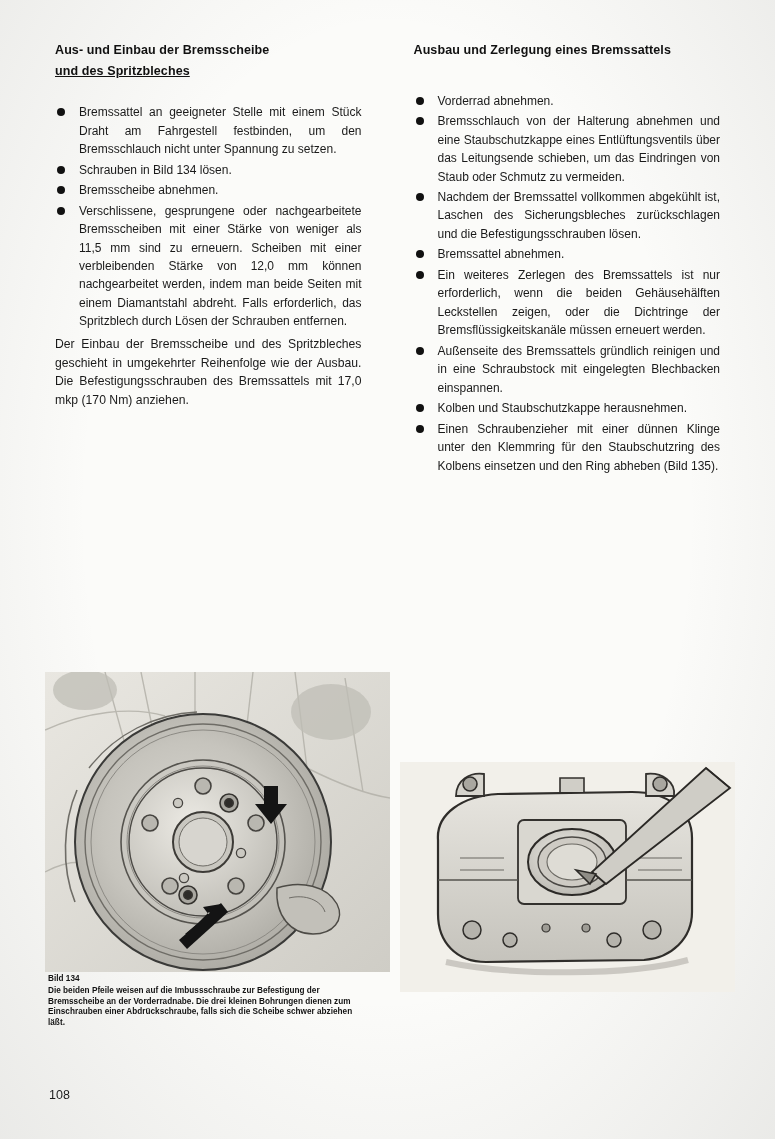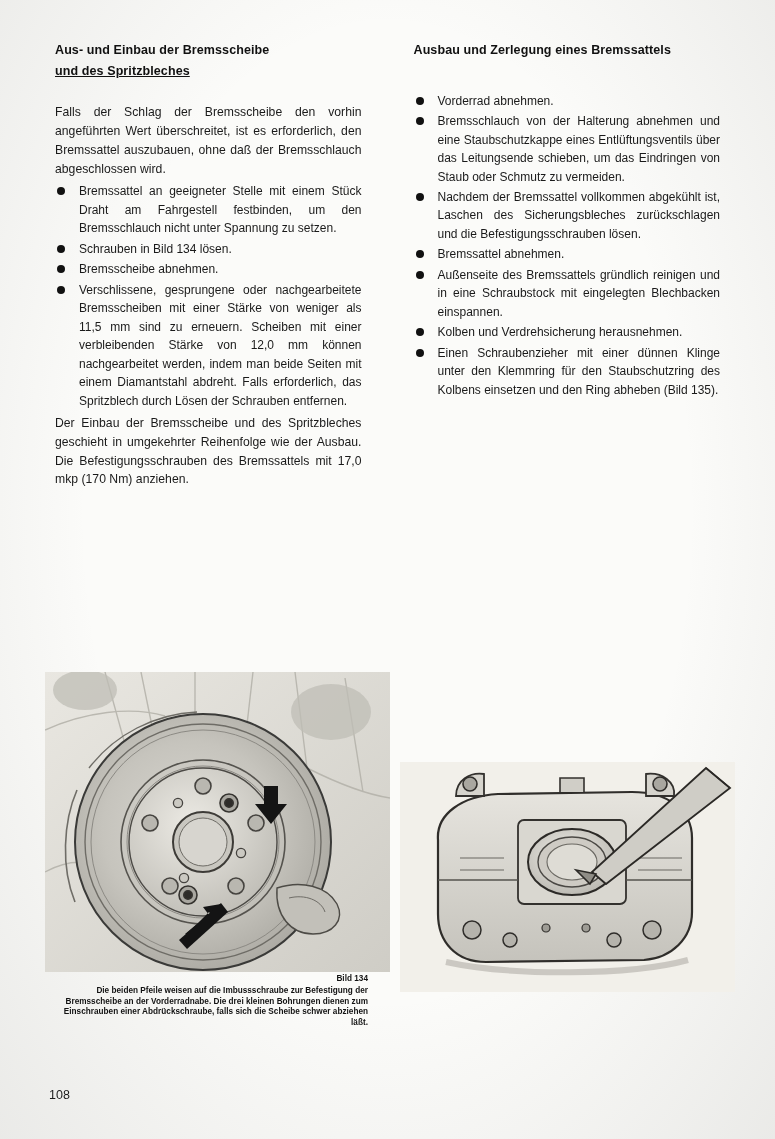--- a/index.html
+++ b/index.html
@@ -86,21 +86,20 @@
   
   .figures {
     position: absolute;
     left: 45px;
     top: 672px;
     width: 690px;
     height: 400px;
   }
   .fig {
     position: absolute;
-    text-align: right;
   }
   .fig-left { left: 0; top: 0; width: 345px; }
   .fig-right { left: 355px; top: 90px; width: 335px; }
   .fig-caption {
     font-size: 8.2px;
     line-height: 1.32;
     font-weight: bold;
     color: #121212;
     letter-spacing: 0.02px;
   }
@@ -122,42 +121,42 @@
 
 <div class="page">
 
   <div class="columns">
 
     <div class="col">
       <h2 class="heading">
         <span>Aus- und Einbau der Bremsscheibe</span>
         <span class="l2">und des Spritzbleches</span>
       </h2>
-      <p class="body">Falls der Schlag der Bremsscheibe den vorhin angeführten Wert überschreitet, ist es erforderlich, den Bremssattel auszubauen, ohne daß der Bremsschlauch abgeschlossen wird.</p>
       <ul class="bullets">
         <li>Bremssattel an geeigneter Stelle mit einem Stück Draht am Fahrgestell festbinden, um den Bremsschlauch nicht unter Spannung zu setzen.</li>
         <li>Schrauben in Bild 134 lösen.</li>
         <li>Bremsscheibe abnehmen.</li>
         <li>Verschlissene, gesprungene oder nachgearbeitete Bremsscheiben mit einer Stärke von weniger als 11,5 mm sind zu erneuern. Scheiben mit einer verbleibenden Stärke von 12,0 mm können nachgearbeitet werden, indem man beide Seiten mit einem Diamantstahl abdreht. Falls erforderlich, das Spritzblech durch Lösen der Schrauben entfernen.</li>
       </ul>
       <p class="body">Der Einbau der Bremsscheibe und des Spritzbleches geschieht in umgekehrter Reihenfolge wie der Ausbau. Die Befestigungsschrauben des Bremssattels mit 17,0 mkp (170 Nm) anziehen.</p>
     </div>
 
     <div class="col">
       <h2 class="heading">
         <span>Ausbau und Zerlegung eines Bremssattels</span>
       </h2>
       <div class="spacer-xs"></div>
       <ul class="bullets">
         <li>Vorderrad abnehmen.</li>
         <li>Bremsschlauch von der Halterung abnehmen und eine Staubschutzkappe eines Entlüftungsventils über das Leitungsende schieben, um das Eindringen von Staub oder Schmutz zu vermeiden.</li>
         <li>Nachdem der Bremssattel vollkommen abgekühlt ist, Laschen des Sicherungsbleches zurückschlagen und die Befestigungsschrauben lösen.</li>
         <li>Bremssattel abnehmen.</li>
+        <li>Ein weiteres Zerlegen des Bremssattels ist nur erforderlich, wenn die beiden Gehäusehälften Leckstellen zeigen, oder die Dichtringe der Bremsflüssigkeitskanäle müssen erneuert werden.</li>
         <li>Außenseite des Bremssattels gründlich reinigen und in eine Schraubstock mit eingelegten Blechbacken einspannen.</li>
-        <li>Kolben und Verdrehsicherung herausnehmen.</li>
+        <li>Kolben und Staubschutzkappe herausnehmen.</li>
         <li>Einen Schraubenzieher mit einer dünnen Klinge unter den Klemmring für den Staubschutzring des Kolbens einsetzen und den Ring abheben (Bild 135).</li>
       </ul>
     </div>
 
   </div>
 
   <div class="figures">
 
     <div class="fig fig-left">
       <svg width="345" height="300" viewBox="0 0 345 300">

